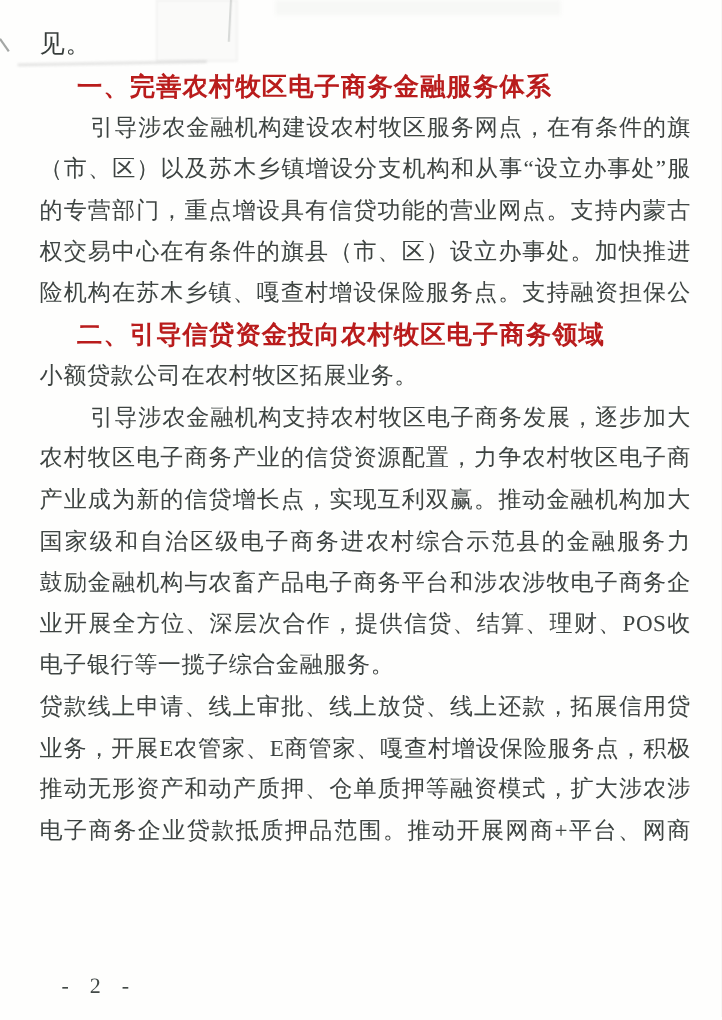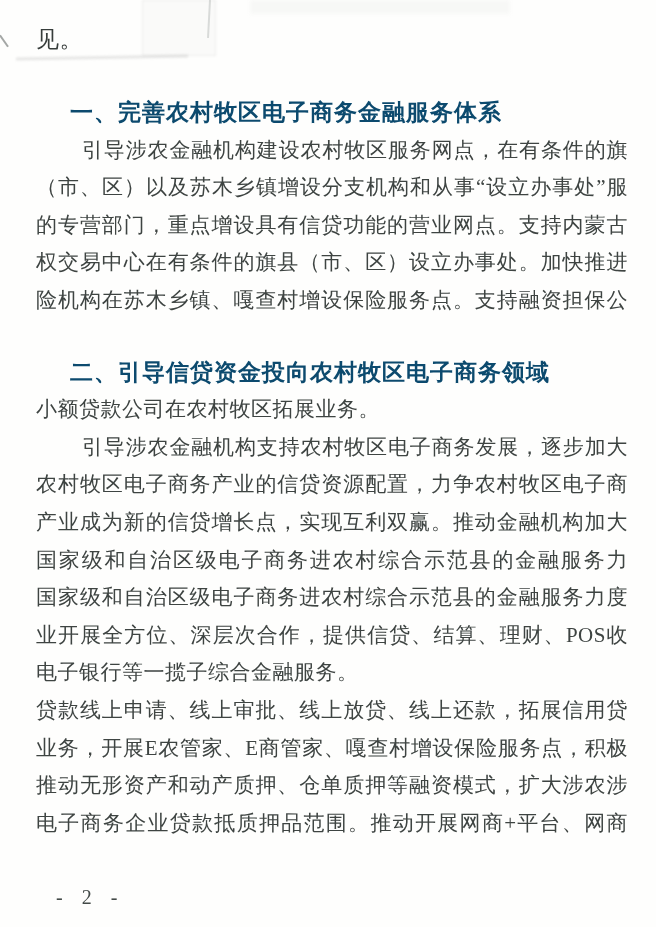--- a/index.html
+++ b/index.html
@@ -37,24 +37,23 @@
   }
   .row.lastline {
     text-align-last: left;
     text-align: left;
   }
   .row.indent { padding-left: 46px; }
   .row.heading {
     font-family: "Liberation Sans", sans-serif;
     font-weight: bold;
     font-size: 23px;
-    color: #0c4a6e;
+    color: #b91c1c;
     padding-left: 34px;
     letter-spacing: 1px;
-    margin-top: 34px;
   }
   .intro {
     height: 40px; line-height: 40px;
     font-size: 23px;
     color: #373d3b;
   }
   .page-number {
     position: absolute;
     left: 56px; top: 886px;
     font-size: 20px;
@@ -114,21 +113,21 @@
     <div class="row just">的专营部门，重点增设具有信贷功能的营业网点。支持内蒙古股</div>
     <div class="row just">权交易中心在有条件的旗县（市、区）设立办事处。加快推进保</div>
     <div class="row just">险机构在苏木乡镇、嘎查村增设保险服务点。支持融资担保公司、</div>
     <div class="row heading">二、引导信贷资金投向农村牧区电子商务领域</div>
 
     <div class="row just lastline">小额贷款公司在农村牧区拓展业务。</div>
     <div class="row just indent">引导涉农金融机构支持农村牧区电子商务发展，逐步加大对</div>
     <div class="row just">农村牧区电子商务产业的信贷资源配置，力争农村牧区电子商务</div>
     <div class="row just">产业成为新的信贷增长点，实现互利双赢。推动金融机构加大对</div>
     <div class="row just">国家级和自治区级电子商务进农村综合示范县的金融服务力度。</div>
-    <div class="row just">国家级和自治区级电子商务进农村综合示范县的金融服务力度</div>
+    <div class="row just">鼓励金融机构与农畜产品电子商务平台和涉农涉牧电子商务企</div>
     <div class="row just">业开展全方位、深层次合作，提供信贷、结算、理财、POS收单、</div>
     <div class="row just lastline">电子银行等一揽子综合金融服务。</div>
 
     <div class="row just">贷款线上申请、线上审批、线上放贷、线上还款，拓展信用贷款</div>
     <div class="row just">业务，开展E农管家、E商管家、嘎查村增设保险服务点，积极</div>
     <div class="row just">推动无形资产和动产质押、仓单质押等融资模式，扩大涉农涉牧</div>
     <div class="row just">电子商务企业贷款抵质押品范围。推动开展网商+平台、网商+实</div>
 
   </div>
 

